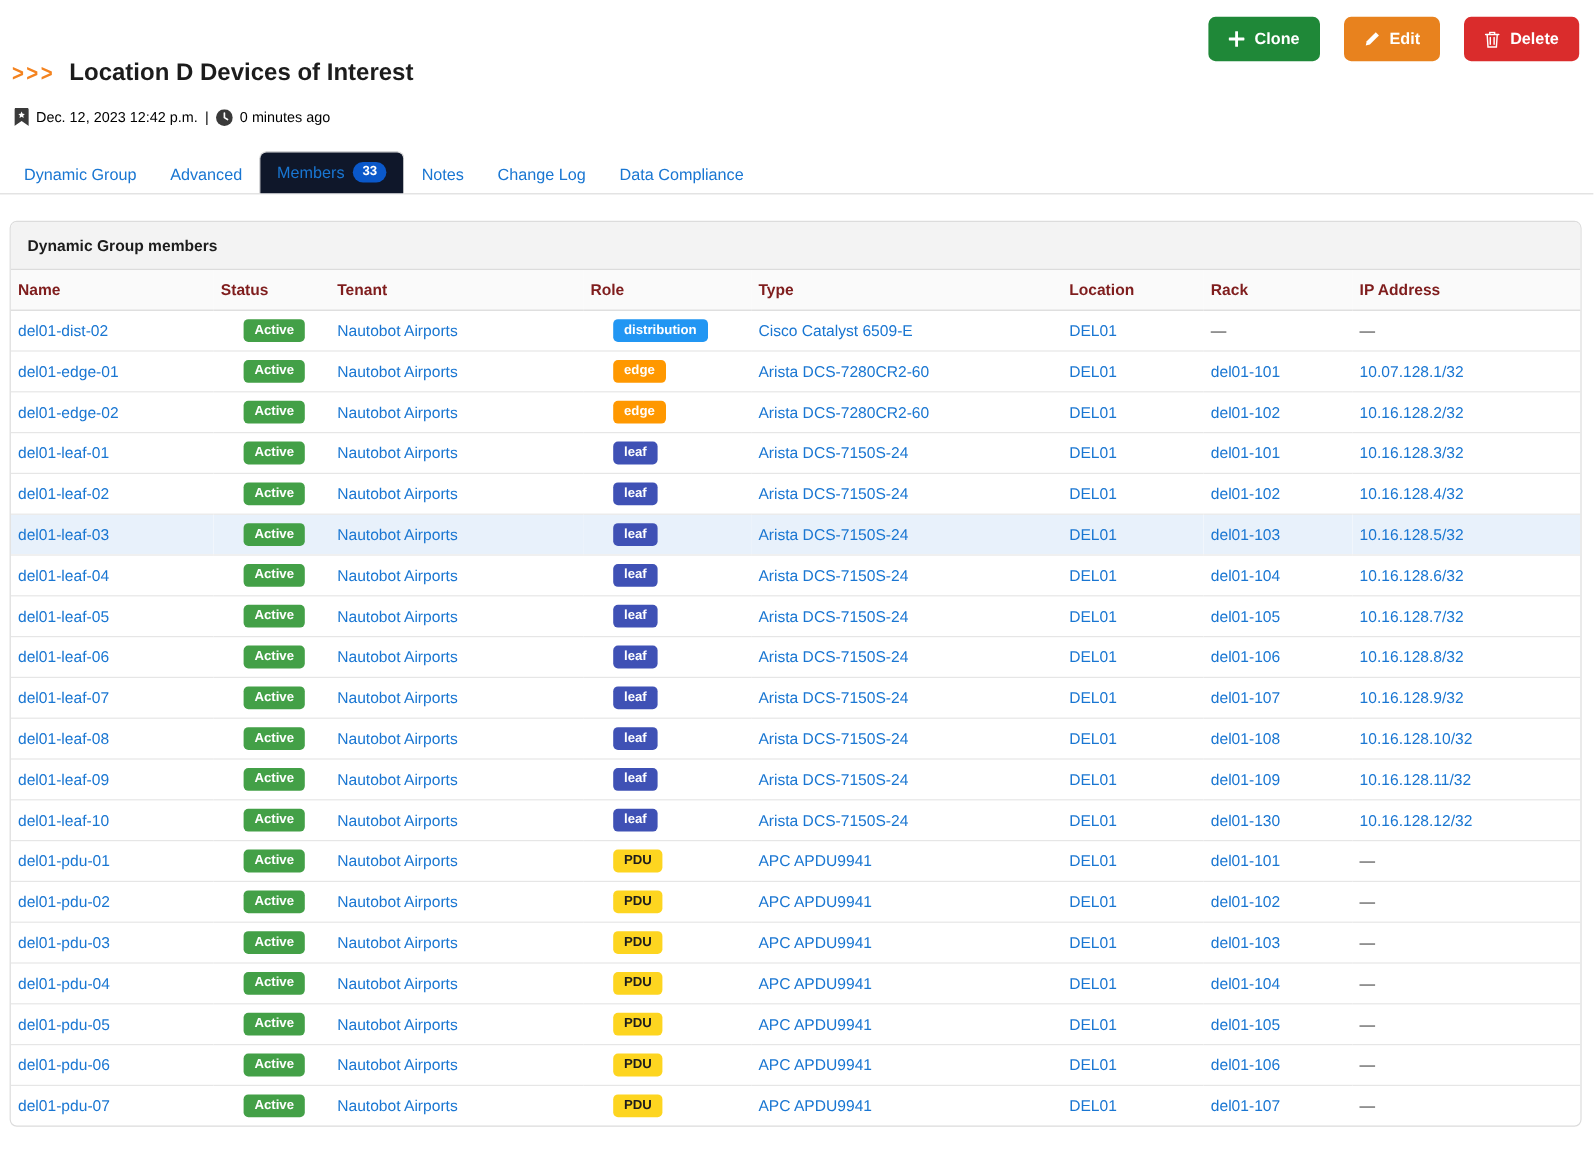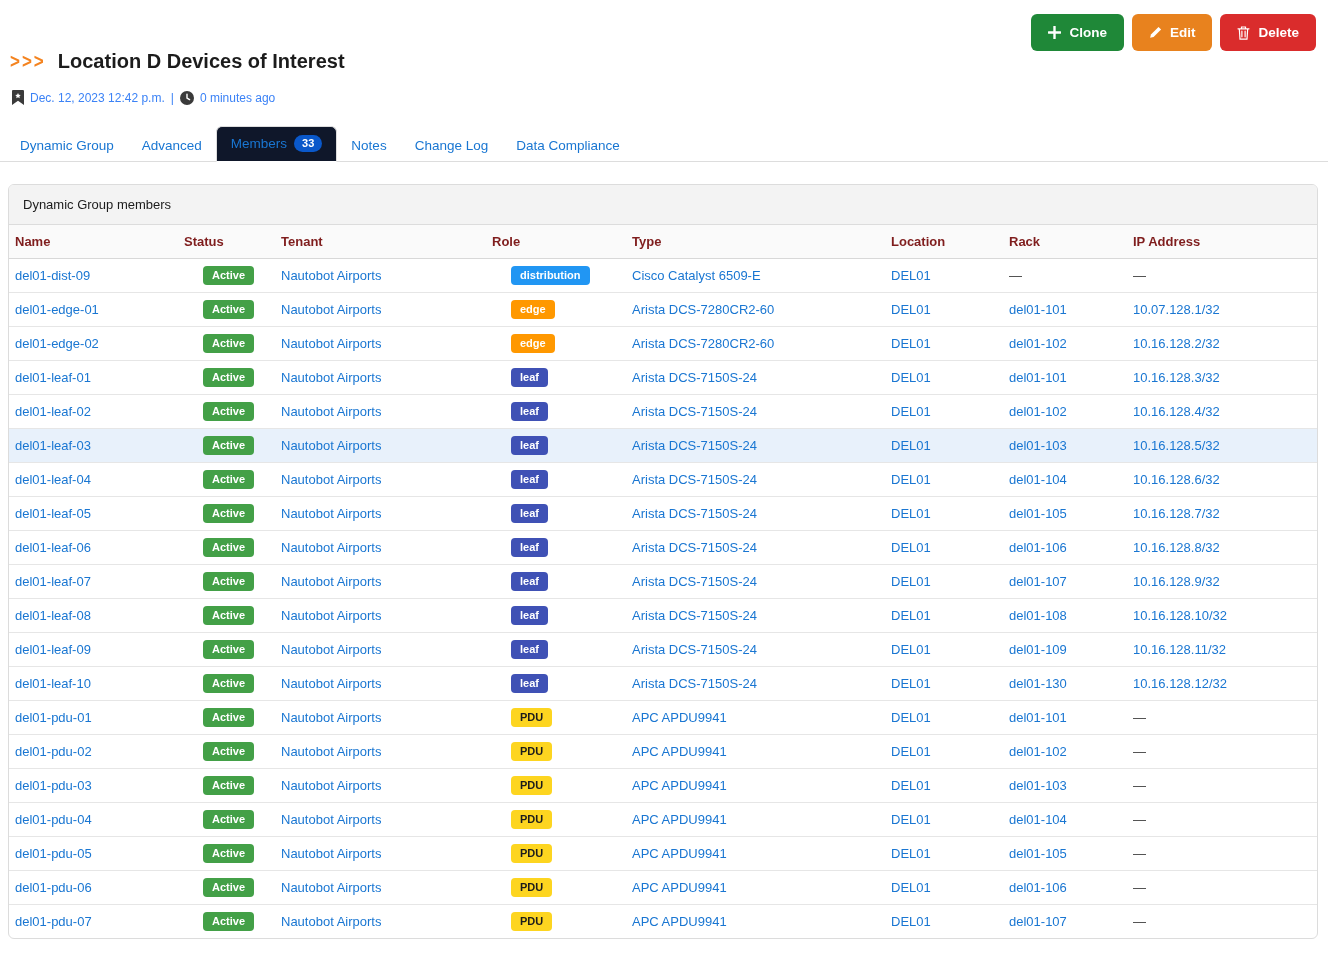--- a/index.html
+++ b/index.html
@@ -8,21 +8,21 @@
     width: 1328px; height: 965px;
     background: #ffffff;
     font-family: "Liberation Sans", sans-serif;
     color: #222;
     overflow: hidden;
     position: relative;
   }
   
   .actions {
     position: absolute; top: 14px; right: 12px;
-    display: flex; gap: 8px;
+    display: flex; gap: 20px;
   }
   .btn {
     display: inline-flex; align-items: center; gap: 8px;
     height: 37px; padding: 0 17px;
     border: none; border-radius: 6px;
     color: #fff; font-weight: bold; font-size: 13.5px;
     font-family: "Liberation Sans", sans-serif;
     cursor: pointer;
   }
   .btn .icon { display: inline-flex; align-items: center; }
@@ -35,21 +35,21 @@
     color: #f4831f; font-weight: bold; font-size: 17px;
     letter-spacing: 2px; transform: scaleY(1.15);
   }
   h1.page-title {
     margin: 0; font-size: 20px; font-weight: bold; color: #1c1c1c;
   }
   
   .meta {
     display: flex; align-items: center; gap: 6px;
     margin: 17px 0 0 12px;
-    font-size: 12px; color: #3b82f6;
+    font-size: 12px; color: #000000;
   }
   .meta .icon { display: inline-flex; align-items: center; }
   
   .tabs {
     display: flex; align-items: flex-end;
     margin-top: 21px; padding-left: 6px;
     border-bottom: 1px solid #dddddd;
   }
   .tab {
     padding: 8px 14px 9px 14px;
@@ -73,21 +73,21 @@
   .panel {
     margin: 22px 10px 0 8px;
     border: 1px solid #dcdcdc;
     border-radius: 6px;
     overflow: hidden;
     background: #fff;
   }
   .panel-heading {
     background: #f3f3f3;
     padding: 12px 14px;
-    font-size: 13px; font-weight: normal; color: #1c1c1c;
+    font-size: 13px; font-weight: bold; color: #1c1c1c;
     border-bottom: 1px solid #dcdcdc;
   }
   table.members {
     width: 100%; border-collapse: collapse; table-layout: fixed;
     font-size: 13px;
   }
   thead th {
     text-align: left; font-weight: bold; color: #7f1d1d;
     height: 33px; padding: 0 8px 0 6px;
     background: #fafafa;
@@ -203,21 +203,21 @@
           <th>Tenant</th>
           <th>Role</th>
           <th>Type</th>
           <th>Location</th>
           <th>Rack</th>
           <th>IP Address</th>
         </tr>
       </thead>
     <tbody>
         <tr class="">
-          <td><a class="cell-link">del01-dist-09</a></td>
+          <td><a class="cell-link">del01-dist-02</a></td>
           <td><span class="badge" style="background: rgb(67, 160, 71);">Active</span></td>
           <td><a class="cell-link">Nautobot Airports</a></td>
           <td><span class="badge" style="background: rgb(33, 150, 243); color: rgb(255, 255, 255);">distribution</span></td>
           <td><a class="cell-link">Cisco Catalyst 6509-E</a></td>
           <td><a class="cell-link">DEL01</a></td>
           <td><span class="dash">—</span></td>
           <td><span class="dash">—</span></td>
         </tr>
         <tr class="">
           <td><a class="cell-link">del01-edge-01</a></td>

